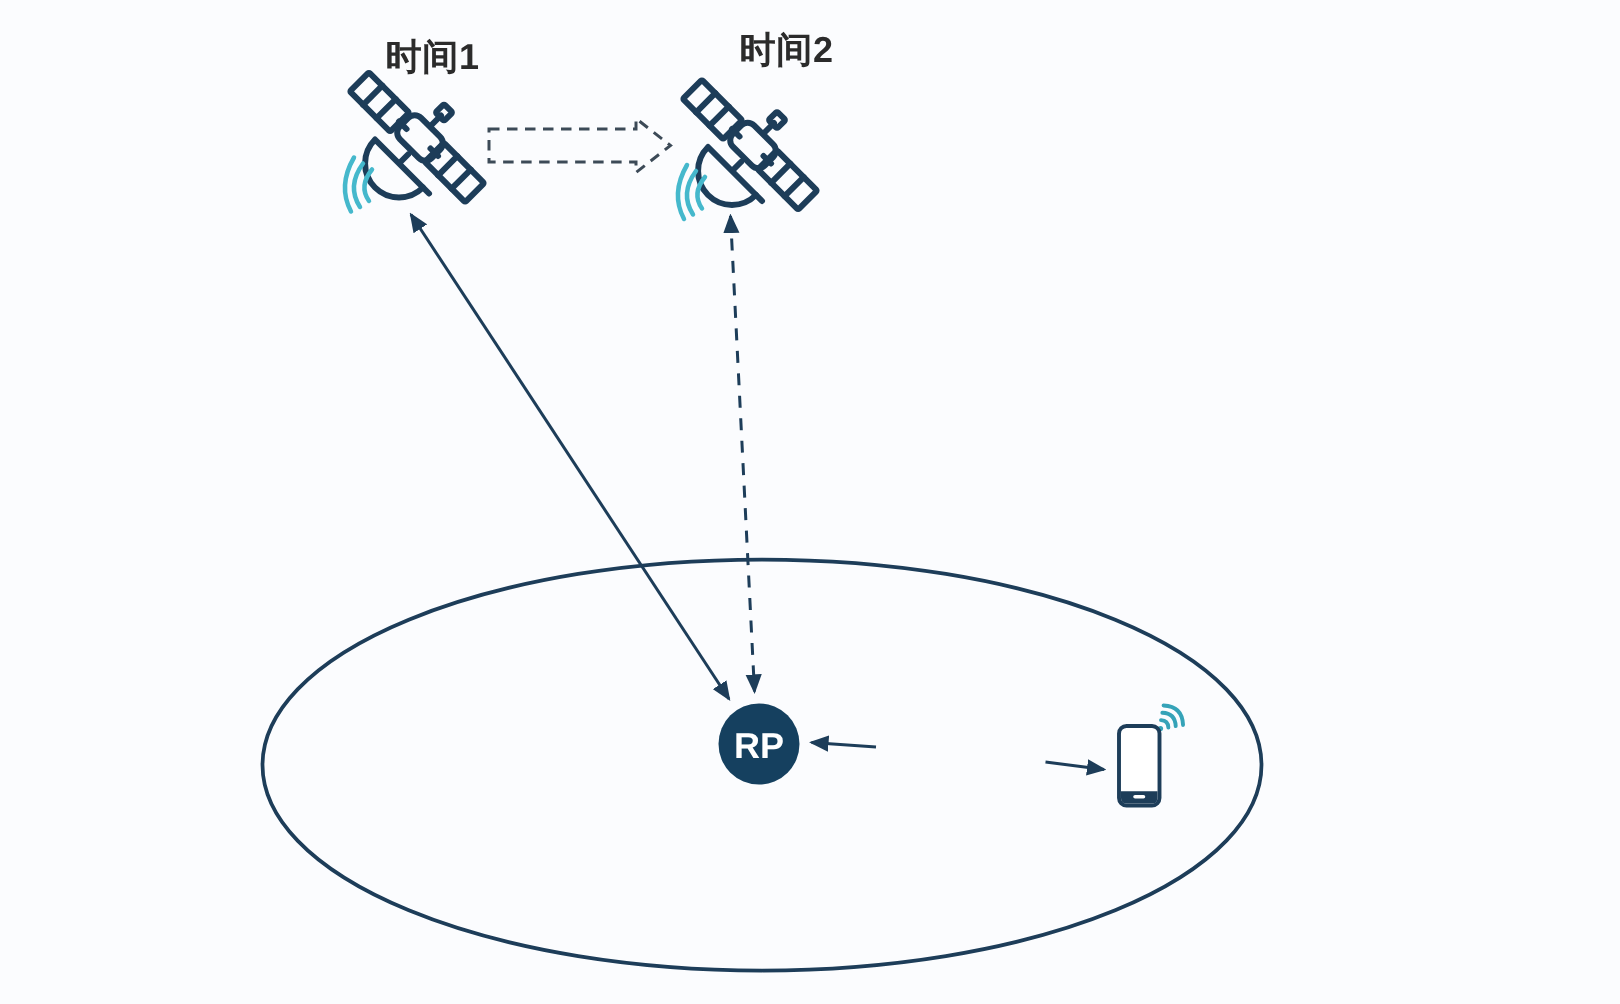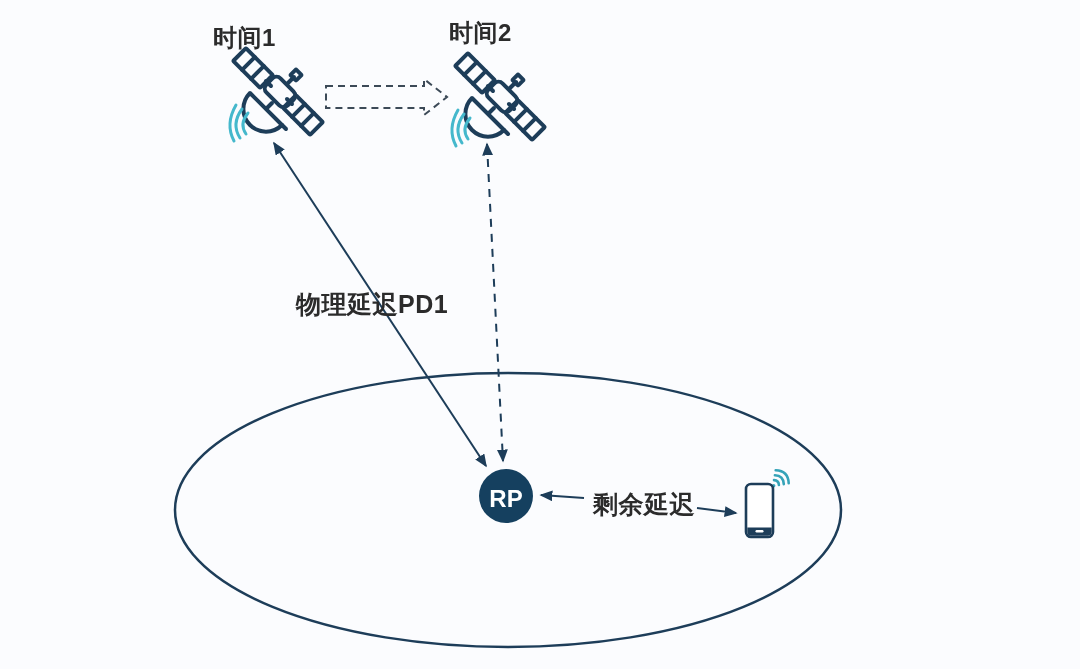--- a/index.html
+++ b/index.html
@@ -14,20 +14,21 @@
     width: 1080px; height: 669px;
     background: #fbfcfe;
   }
   .stage svg { position: absolute; left: 0; top: 0; }
   .lbl {
     position: absolute;
     color: #2b2b2b;
     font-weight: 700;
     white-space: nowrap;
     letter-spacing: 0.5px;
+    margin-left: 44px;
   }
   .lbl-time { font-size: 24px; }
   .lbl-pd { font-size: 25px; }
   .lbl-residual { font-size: 25px; }
 </style>
 </head>
 <body>
 
 <div class="stage">
 
@@ -104,16 +105,14 @@
       <path d="M 3.3,57.5 H 27.7 V 61.8 Q 27.7,65.7 23.8,65.7 H 7.2 Q 3.3,65.7 3.3,61.8 Z" fill="#1d3d59"></path>
       <rect x="11.5" y="60" width="8" height="2.4" rx="1.2" fill="#ffffff"></rect>
     </g>
   </svg>
 
   <div class="lbl lbl-time" style="left:213px; top:22px;">时间1</div>
 
   <div class="lbl lbl-time" style="left:449px; top:17px;">时间2</div>
 
 
-  <div class="lbl lbl-pd" style="left:296px; top:288px;">物理延迟PD1</div>
 
-  <div class="lbl lbl-residual" style="left:593px; top:488px;">剩余延迟</div>
 </div>
 
 </body></html>

